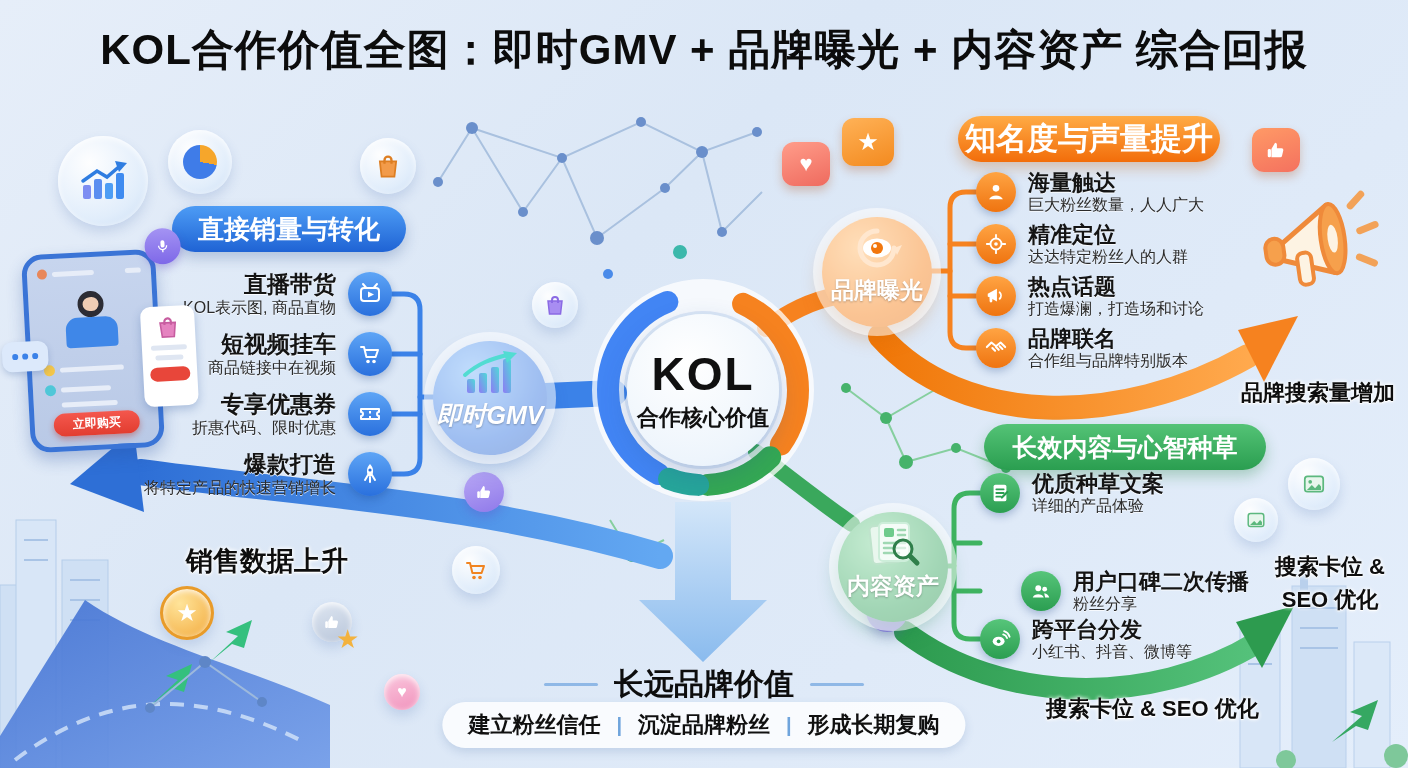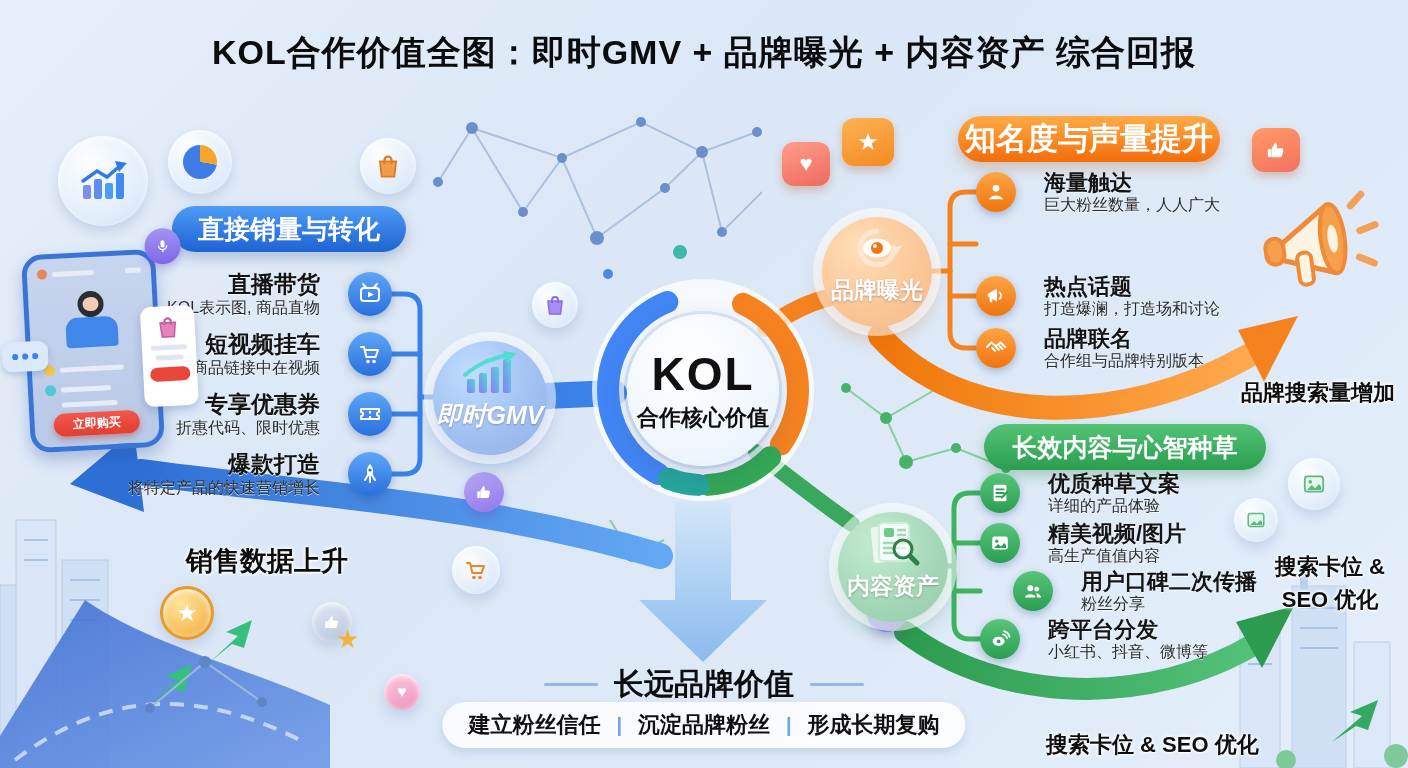--- a/index.html
+++ b/index.html
@@ -4,29 +4,29 @@
 <style>
   html,body{margin:0;padding:0;}
   body{font-family:"Liberation Sans","DejaVu Sans",sans-serif;}
   .stage{position:relative;width:1408px;height:768px;overflow:hidden;
     background:linear-gradient(135deg,#e6eef9 0%,#dbe7f6 40%,#dfeaf8 70%,#e4eefb 100%);}
   .stage *{box-sizing:border-box;}
   svg.bg{position:absolute;inset:0;z-index:1;}
   .layer{position:absolute;inset:0;z-index:2;}
 
   .main-title{position:absolute;left:0;top:22px;width:100%;text-align:center;
-    font-size:34px;font-weight:900;color:#0c0c0c;letter-spacing:1px;margin-top:8px;}
+    font-size:42px;font-weight:900;color:#0c0c0c;letter-spacing:1px;}
 
   .pill{position:absolute;display:flex;align-items:center;justify-content:center;
     color:#fff;font-weight:800;border-radius:26px;box-shadow:0 6px 14px rgba(30,70,140,.25);}
   .pill.blue{background:linear-gradient(180deg,#4d9cf5,#1f63d4);}
   .pill.orange{background:linear-gradient(180deg,#ffab45,#f26d0a);box-shadow:0 6px 14px rgba(190,90,10,.3);}
   .pill.green{background:linear-gradient(180deg,#54c376,#2a9e50);box-shadow:0 6px 14px rgba(30,130,60,.3);}
 
-  .item-row{position:absolute;display:flex;align-items:center;gap:28px;}
+  .item-row{position:absolute;display:flex;align-items:center;gap:12px;}
   .item-text{display:flex;flex-direction:column;justify-content:center;}
   .item-row.leftside .item-text{text-align:right;}
   .item-title{font-weight:900;color:#141414;font-size:23px;line-height:1.15;text-shadow:0 1px 0 rgba(255,255,255,.8);}
   .item-desc{font-size:16px;color:#2b2b2b;line-height:1.2;text-shadow:0 1px 0 rgba(255,255,255,.7);}
   .item-row.rightside .item-title{font-size:22px;}
   .icon-dot{flex:0 0 auto;border-radius:50%;display:flex;align-items:center;justify-content:center;
     box-shadow:0 3px 8px rgba(20,60,130,.3);}
   .icon-dot.blue{width:44px;height:44px;background:linear-gradient(180deg,#5ea5f6,#2a70dd);}
   .icon-dot.orange{width:40px;height:40px;background:linear-gradient(180deg,#ffa443,#ef7410);}
   .icon-dot.green{width:40px;height:40px;background:linear-gradient(180deg,#57c57a,#2b9e51);}
@@ -384,20 +384,38 @@
         <svg width="22" height="22" viewBox="0 0 24 24">
             <circle cx="12" cy="8" r="3.6" fill="#fff"></circle>
             <path d="M4.5,20 C6.5,14.5 17.5,14.5 19.5,20 Z" fill="#fff"></path>
           </svg>
       </div>
       <div class="item-text">
         <div class="item-title">海量触达</div>
         <div class="item-desc">巨大粉丝数量，人人广大</div>
       </div>
     </div>
+    <div class="item-row rightside" style="left:976px;top:220px;width:300px;height:48px;">
+      <div class="icon-dot orange">
+        <svg width="22" height="22" viewBox="0 0 24 24">
+            <circle cx="12" cy="12" r="6" fill="none" stroke="#fff" stroke-width="2"></circle>
+            <circle cx="12" cy="12" r="2" fill="#fff"></circle>
+            <g stroke="#fff" stroke-width="2" stroke-linecap="round">
+              <line x1="12" y1="2" x2="12" y2="5"></line>
+              <line x1="12" y1="19" x2="12" y2="22"></line>
+              <line x1="2" y1="12" x2="5" y2="12"></line>
+              <line x1="19" y1="12" x2="22" y2="12"></line>
+            </g>
+          </svg>
+      </div>
+      <div class="item-text">
+        <div class="item-title">精准定位</div>
+        <div class="item-desc">达达特定粉丝人的人群</div>
+      </div>
+    </div>
     <div class="item-row rightside" style="left:976px;top:272px;width:300px;height:48px;">
       <div class="icon-dot orange">
         <svg width="22" height="22" viewBox="0 0 24 24">
             <polygon points="3,9.5 13,4 13,18 3,12.5" fill="#fff"></polygon>
             <rect x="5" y="13" width="3" height="6" rx="1.5" fill="#fff"></rect>
             <path d="M16,8 a5,5 0 0 1 0,7" stroke="#fff" stroke-width="2" fill="none" stroke-linecap="round"></path>
           </svg>
       </div>
       <div class="item-text">
         <div class="item-title">热点话题</div>
@@ -429,33 +447,20 @@
               <line x1="8" y1="16" x2="13" y2="16"></line>
             </g>
             <line x1="14" y1="17" x2="20" y2="11" stroke="#2b9e51" stroke-width="2.4" stroke-linecap="round"></line>
           </svg>
       </div>
       <div class="item-text">
         <div class="item-title">优质种草文案</div>
         <div class="item-desc">详细的产品体验</div>
       </div>
     </div>
-    <div class="item-row rightside" style="left:980px;top:520px;width:310px;height:46px;">
-      <div class="icon-dot green">
-        <svg width="22" height="22" viewBox="0 0 24 24">
-            <rect x="3.5" y="5" width="17" height="14" rx="2.5" fill="#fff"></rect>
-            <circle cx="8.5" cy="10" r="1.7" fill="#2b9e51"></circle>
-            <path d="M5.5,17.5 l4.5,-4.5 3,3 3.5,-4 2,2.2 V17.5 Z" fill="#2b9e51"></path>
-          </svg>
-      </div>
-      <div class="item-text">
-        <div class="item-title">精美视频/图片</div>
-        <div class="item-desc">高生产值值内容</div>
-      </div>
-    </div>
     <div class="item-row rightside" style="left:980px;top:568px;width:310px;height:46px;justify-content:center;">
       <div class="icon-dot green">
         <svg width="22" height="22" viewBox="0 0 24 24">
             <circle cx="9" cy="9" r="3.2" fill="#fff"></circle>
             <circle cx="16" cy="10" r="2.6" fill="#fff"></circle>
             <path d="M3,19 C4.5,14.5 13.5,14.5 15,19 Z" fill="#fff"></path>
             <path d="M15.5,14.4 C18.5,14.8 20.5,16.5 21,19 H16.5" fill="#fff"></path>
           </svg>
       </div>
       <div class="item-text">
@@ -477,21 +482,21 @@
         <div class="item-desc">小红书、抖音、微博等</div>
       </div>
     </div>
 
     <div class="outcome" style="left:186px;top:543px;font-size:27px;">销售数据上升</div>
     <div class="outcome" style="left:1228px;top:378px;width:180px;text-align:center;font-size:22px;">品牌搜索量增加</div>
     <div class="outcome" style="left:1252px;top:550px;width:156px;text-align:center;font-size:22px;line-height:1.5;">
       <div>搜索卡位 &amp;</div>
       <div>SEO 优化</div>
     </div>
-    <div class="outcome" style="left:1046px;top:694px;font-size:22px;margin-top:36px;">搜索卡位 &amp; SEO 优化</div>
+    <div class="outcome" style="left:1046px;top:694px;font-size:22px;">搜索卡位 &amp; SEO 优化</div>
 
     <div class="footer-heading">
       <div class="dash"></div>
       <div class="txt">长远品牌价值</div>
       <div class="dash"></div>
     </div>
     <div class="footer-pill">
       <span class="fp">建立粉丝信任</span>
       <span class="sep">|</span>
       <span class="fp">沉淀品牌粉丝</span>

